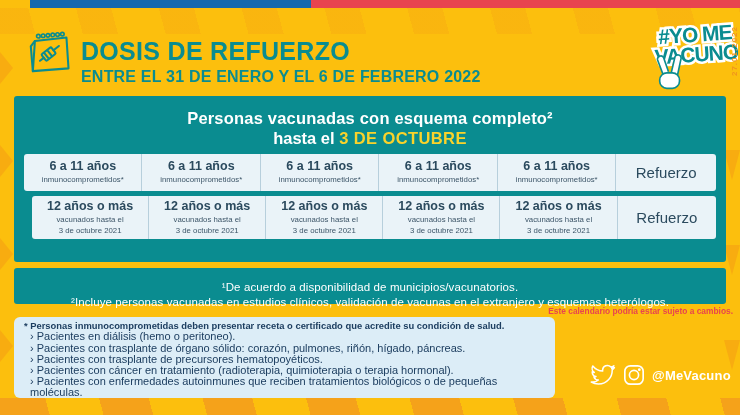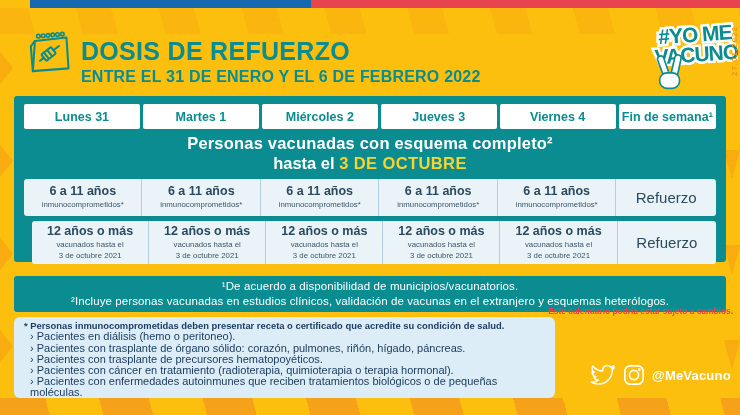--- a/index.html
+++ b/index.html
@@ -44,21 +44,21 @@
   .row2{margin-top:5px;height:43px;margin-left:8px;}
   .cell{display:flex;flex-direction:column;align-items:center;justify-content:center;
     border-right:1px solid #B7CFDC;color:#2B4A5E;text-align:center;line-height:1;}
   .cell:last-child{border-right:none;}
   .c-main{font-size:12.5px;font-weight:700;line-height:13px;}
   .c-sub{font-size:7.8px;line-height:9.5px;margin-top:2px;color:#3C5568;}
   .c-action{font-size:15px;font-weight:400;}
 
   
   .footbar{position:absolute;left:14px;top:268px;width:712px;height:36px;background:#0A8C90;border-radius:3px;
-    color:#fff;text-align:center;box-sizing:border-box;padding-top:3px;margin-top:8px;}
+    color:#fff;text-align:center;box-sizing:border-box;padding-top:12px;}
   .footbar div{font-size:11.5px;line-height:15px;letter-spacing:.1px;}
 
   .disclaimer{position:absolute;right:7px;top:306px;color:#E8444F;font-size:8.4px;font-weight:600;}
 
   
   .notes{position:absolute;left:14px;top:317px;width:541px;height:81px;background:#DCEDF7;border-radius:6px;
     box-sizing:border-box;padding:3px 10px;color:#1D3E60;}
   .notes-hdr{font-size:9.4px;font-weight:700;line-height:11.4px;}
   .note-item{font-size:11px;line-height:11.2px;padding-left:6px;}
   .note-item .b{margin-right:3px;}
@@ -122,28 +122,20 @@
           <path d="M22 46 L10 14 a6 6 0 0 1 11 -4 l9 26"></path>
           <path d="M34 42 L42 8 a6 6 0 0 1 11 3 l-7 33"></path>
           <rect x="14" y="38" width="36" height="28" rx="13"></rect>
         </g>
       </g>
     </svg>
   </div>
   <div class="side-date">27.01.2022</div>
 
   <div class="panel">
-    <div class="daygrid">
-      <div class="daycell">Lunes 31</div>
-      <div class="daycell">Martes 1</div>
-      <div class="daycell">Miércoles 2</div>
-      <div class="daycell">Jueves 3</div>
-      <div class="daycell">Viernes 4</div>
-      <div class="daycell">Fin de semana¹</div>
-    </div>
     <div class="banner1">Personas vacunadas con esquema completo²</div>
     <div class="banner2"><span>hasta el </span><span class="hl">3 DE OCTUBRE</span></div>
 
     <div class="rowgrid row1">
       <div class="cell">
         <div class="c-main">6 a 11 años</div>
         <div class="c-sub">inmunocomprometidos*</div>
       </div>
       <div class="cell">
         <div class="c-main">6 a 11 años</div>

